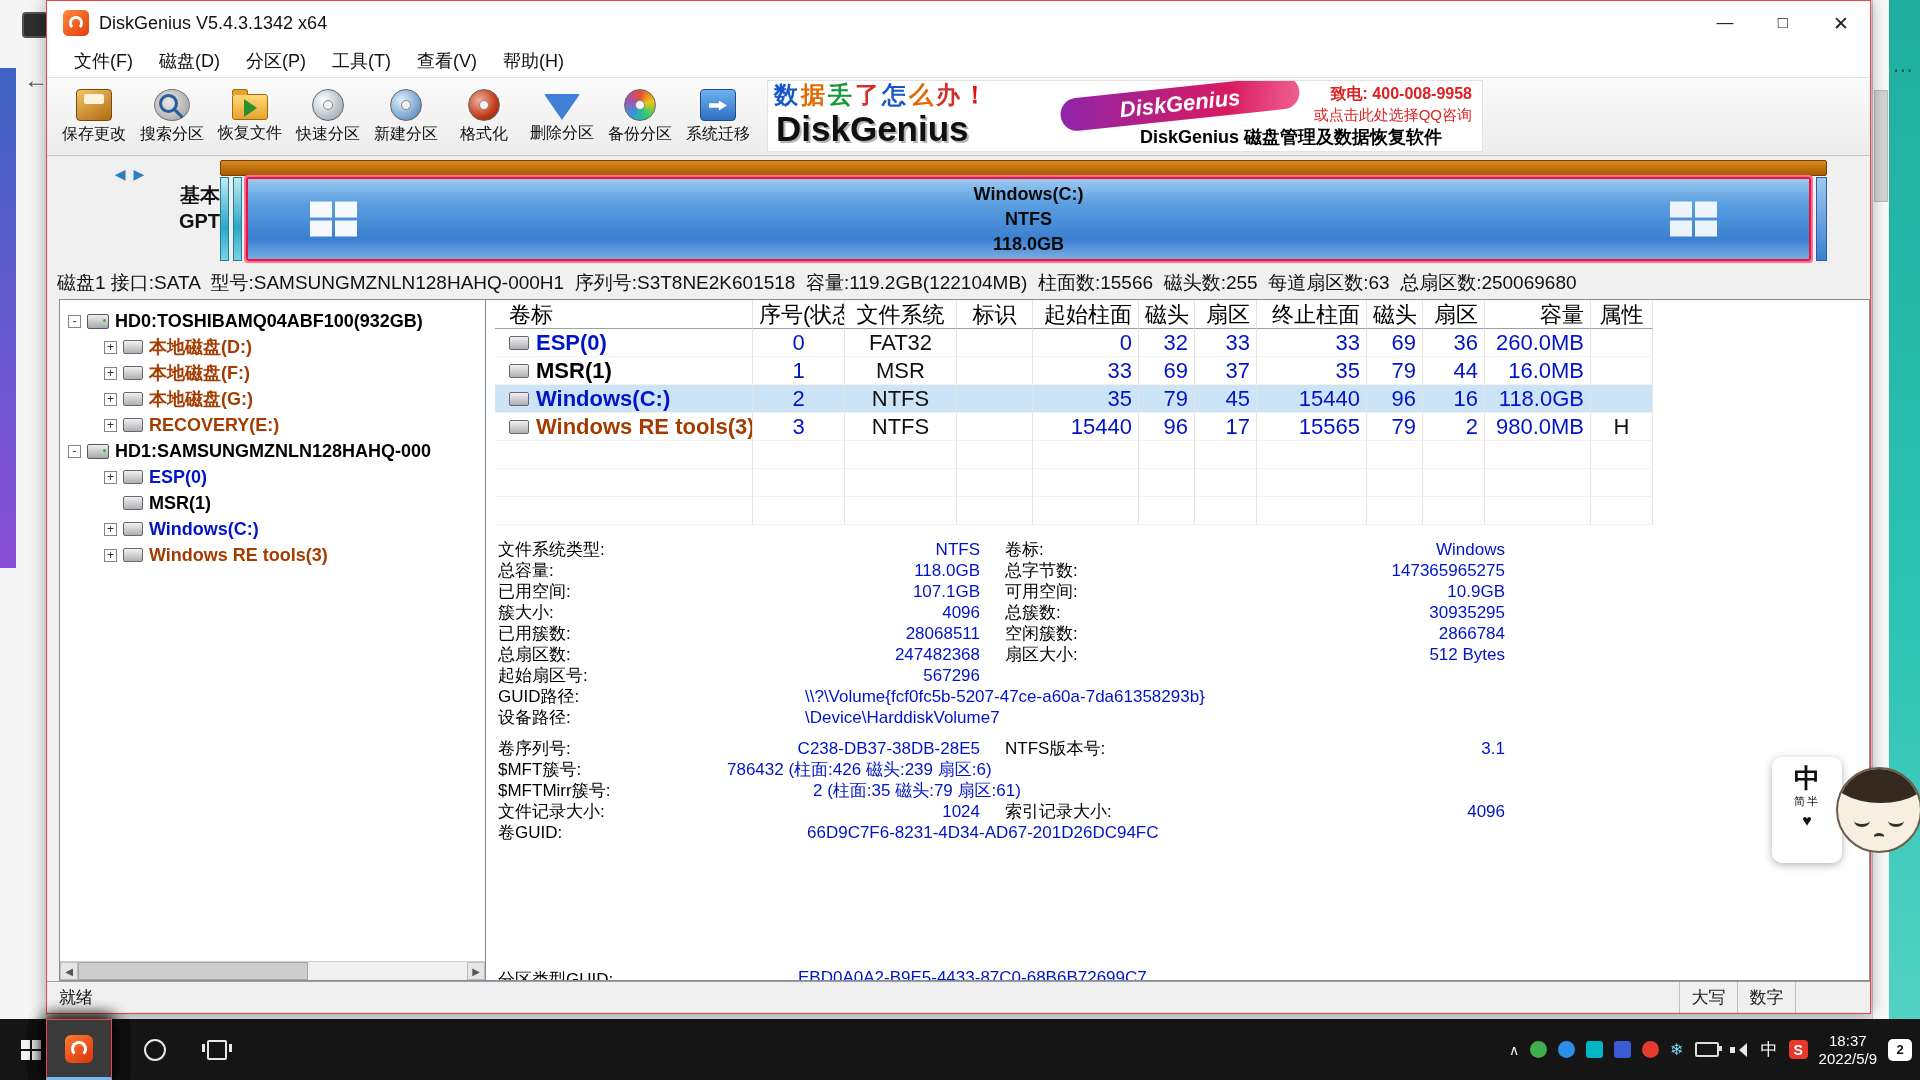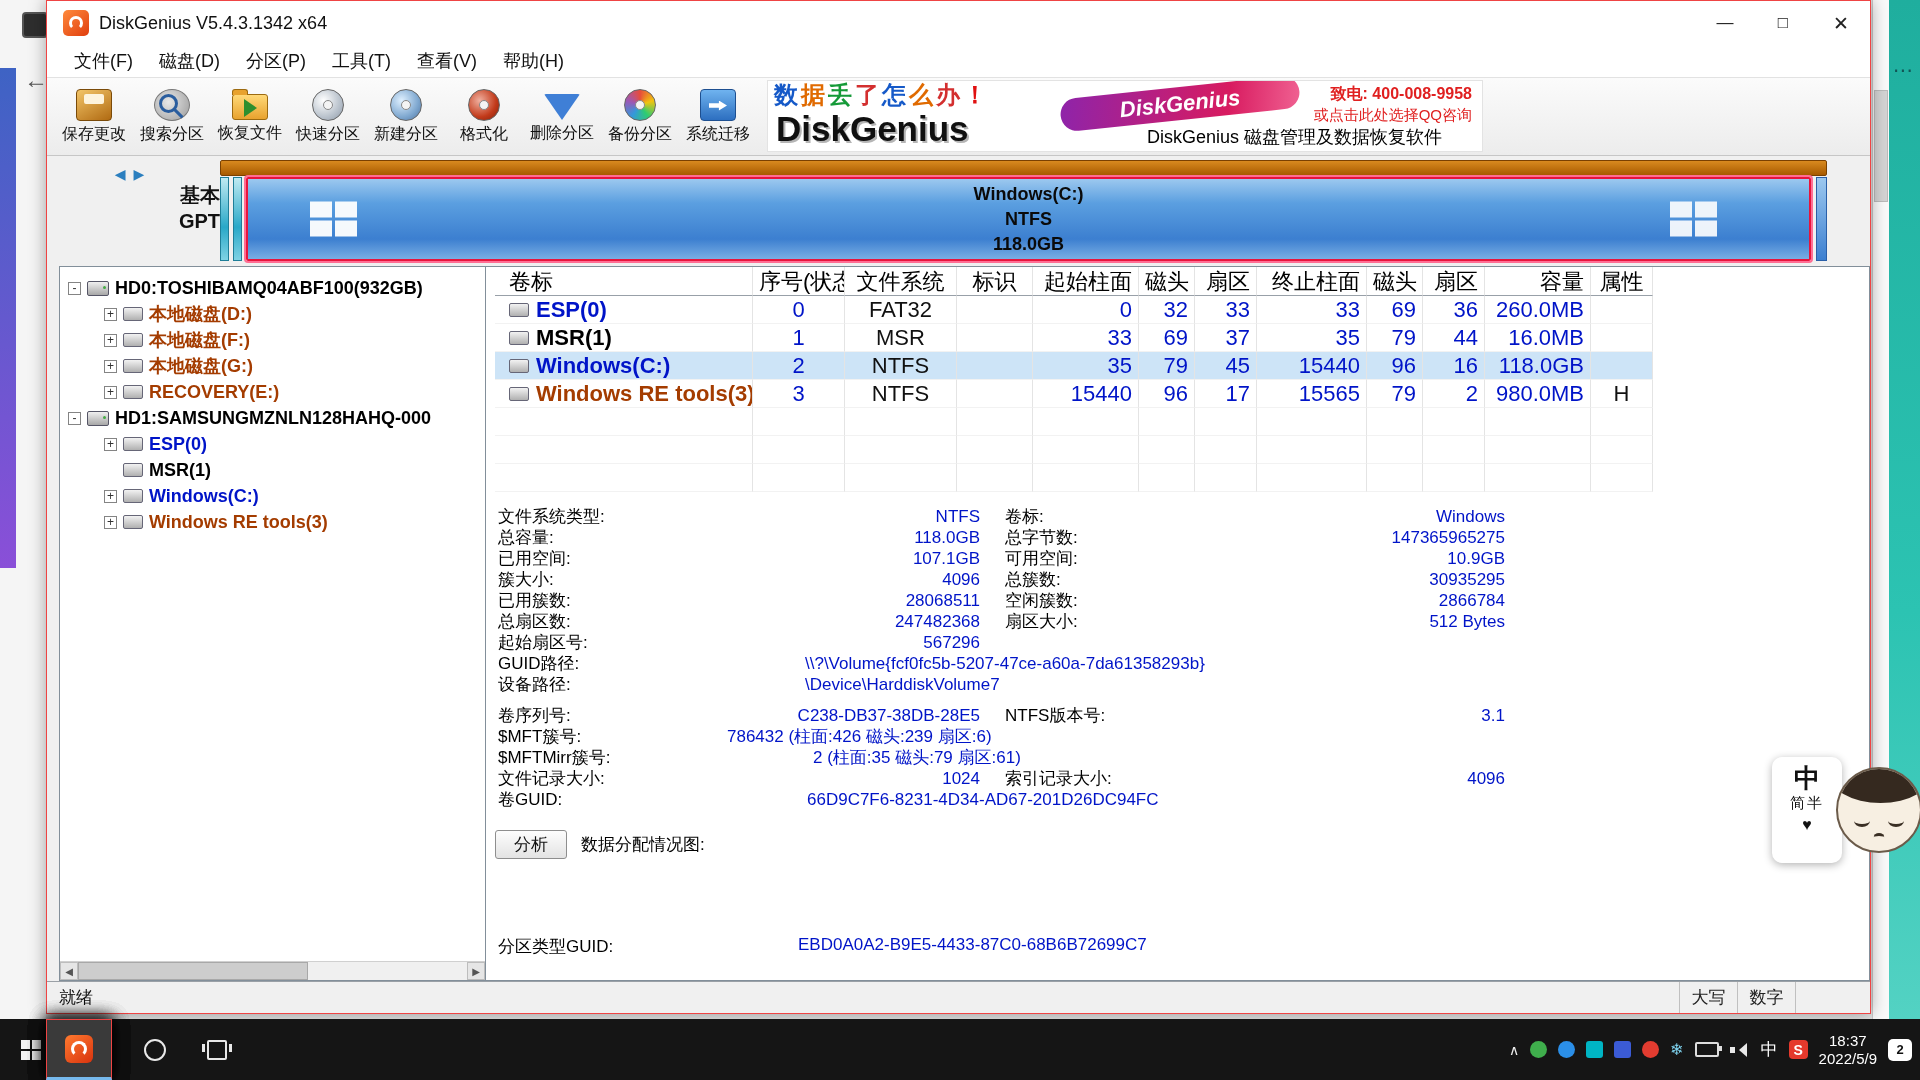--- a/index.html
+++ b/index.html
@@ -54,21 +54,21 @@
 
   
   .ad{position:absolute;left:720px;top:2px;width:716px;height:72px;background:#fff;border:1px solid #e3e3e3;overflow:hidden;box-sizing:border-box;}
   .ad-headline{position:absolute;left:6px;top:-2px;font-size:24px;font-weight:bold;letter-spacing:3px;white-space:nowrap;}
   .ad-headline .ch0{color:#1559c8}.ad-headline .ch1{color:#e06a00}.ad-headline .ch2{color:#159a38}.ad-headline .ch3{color:#d32f2f}
   .ad-headline .ch4{color:#1559c8}.ad-headline .ch5{color:#e06a00}.ad-headline .ch6{color:#d32f2f}.ad-headline .ch7{color:#e01010}
   .ad-logo{position:absolute;left:8px;top:28px;font-size:35px;font-weight:bold;color:#101010;text-shadow:2px 2px 0 #b5b5b5;}
   .ad-ribbon{position:absolute;left:292px;top:6px;width:240px;height:33px;background:linear-gradient(100deg,#8e24aa,#d81b60 70%,#f06292);transform:rotate(-6deg);border-radius:17px;color:#fff;font-style:italic;font-weight:bold;font-size:22px;display:flex;align-items:center;justify-content:center;}
   .ad-phone{position:absolute;right:10px;top:3px;color:#e02020;font-weight:bold;font-size:16px;}
   .ad-qq{position:absolute;right:10px;top:25px;color:#e02020;font-size:15px;}
-  .ad-sub{position:absolute;right:40px;bottom:2px;color:#000;font-weight:normal;font-size:18px;}
+  .ad-sub{position:absolute;right:40px;bottom:2px;color:#000;font-weight:bold;font-size:18px;}
 
   
   .pp{height:110px;background:#f0f0f0;position:relative;flex:none;}
   .pp-left{position:absolute;left:0;top:0;width:173px;height:110px;text-align:center;}
   .pp-arrows{margin-top:10px;font-size:14px;color:#2b7fbf;letter-spacing:8px;}
   .pp-type{font-size:20px;font-weight:bold;color:#111;line-height:26px;text-align:right;}
   .pp-diskbar{position:absolute;left:173px;right:43px;top:4px;height:14px;background:linear-gradient(#d98a1f,#a85a00);border:1px solid #7a4000;border-radius:2px;}
   .pp-track{position:absolute;left:173px;right:43px;top:21px;height:84px;}
   .pp-strip{position:absolute;top:0;bottom:0;width:9px;background:linear-gradient(180deg,#bfeaf2,#2aa8c8 60%,#7fd2e4);border:1px solid #1f7e98;box-sizing:border-box;}
   .pp-esp{left:0;}
@@ -181,21 +181,21 @@
   .ime{color:#fff;font-size:17px;}
   .sogou-s{width:19px;height:19px;background:#e5392c;border-radius:4px;color:#fff;font-weight:bold;font-size:14px;display:flex;align-items:center;justify-content:center;}
   .clock{color:#fff;font-size:15px;line-height:18px;text-align:center;}
   .notif{width:24px;height:22px;background:#fff;border-radius:5px;color:#111;font-size:13px;font-weight:bold;display:flex;align-items:center;justify-content:center;position:relative;}
   .notif::after{content:"";position:absolute;left:3px;bottom:-4px;border:4px solid transparent;border-top:5px solid #fff;}
 
   
   .sogou{position:absolute;left:1772px;top:757px;width:150px;height:115px;z-index:60;}
   .sg-card{position:absolute;left:0;top:0;width:70px;height:106px;background:#fff;border-radius:10px;box-shadow:0 2px 8px rgba(0,0,0,.3);display:flex;flex-direction:column;align-items:center;padding-top:8px;gap:3px;box-sizing:border-box;}
   .sg-zhong{font-size:26px;font-weight:bold;color:#111;line-height:26px;}
-  .sg-jianban{font-size:15px;color:#111;letter-spacing:2px;}
+  .sg-jianban{font-size:11px;color:#111;letter-spacing:2px;}
   .sg-heart{font-size:16px;color:#111;}
   .sg-face{position:absolute;right:0;top:10px;width:86px;height:86px;border-radius:50%;background:#f7efe2;border:2px solid #6b5b4a;overflow:hidden;box-sizing:border-box;}
   .sg-hair{position:absolute;top:-28px;left:-10px;width:105px;height:62px;background:#35291f;border-radius:50%;}
   .sg-eye{position:absolute;top:46px;width:16px;height:9px;border-bottom:3px solid #3a2f24;border-radius:50%;}
   .sg-eye.l{left:16px;}.sg-eye.r{right:16px;}
   .sg-mouth{position:absolute;top:64px;left:50%;transform:translateX(-50%);width:11px;height:6px;border-top:3px solid #3a2f24;border-radius:50%;}
 </style>
 </head>
 <body>
 
@@ -307,20 +307,21 @@
               <div></div>
               <div></div>
               <div></div>
               <div></div>
             </div>
         </div>
         <div class="pp-re"></div>
       </div>
     </div>
 
+    <div class="diskinfo">磁盘1 接口:SATA  型号:SAMSUNGMZNLN128HAHQ-000H1  序列号:S3T8NE2K601518  容量:119.2GB(122104MB)  柱面数:15566  磁头数:255  每道扇区数:63  总扇区数:250069680</div>
 
     <div class="main">
 
       <div class="tree">
         <div class="titem lv0">
           <span class="exp">-</span>
           <span class="hdd"></span>
           <span class="c-black">HD0:TOSHIBAMQ04ABF100(932GB)</span>
         </div>
         <div class="titem lv1">
@@ -580,24 +581,20 @@
               <span class="dv">1024</span>
               <span class="dl dl2">索引记录大小:</span>
               <span class="dv">4096</span>
             </div>
           <div class="det-row">
               <span class="dl">卷GUID:</span>
               <span class="span-v pad97">66D9C7F6-8231-4D34-AD67-201D26DC94FC</span>
             </div>
         </div>
 
-        <div class="analyze-row">
-          <button class="btn-analyze">分析</button>
-          <span>数据分配情况图:</span>
-        </div>
 
         <div class="guid-line">
           <span class="gl">分区类型GUID:</span>
           <span class="gv">EBD0A0A2-B9E5-4433-87C0-68B6B72699C7</span>
         </div>
       </div>
     </div>
 
     <div class="statusbar">
       <span class="sb-ready">就绪</span>

